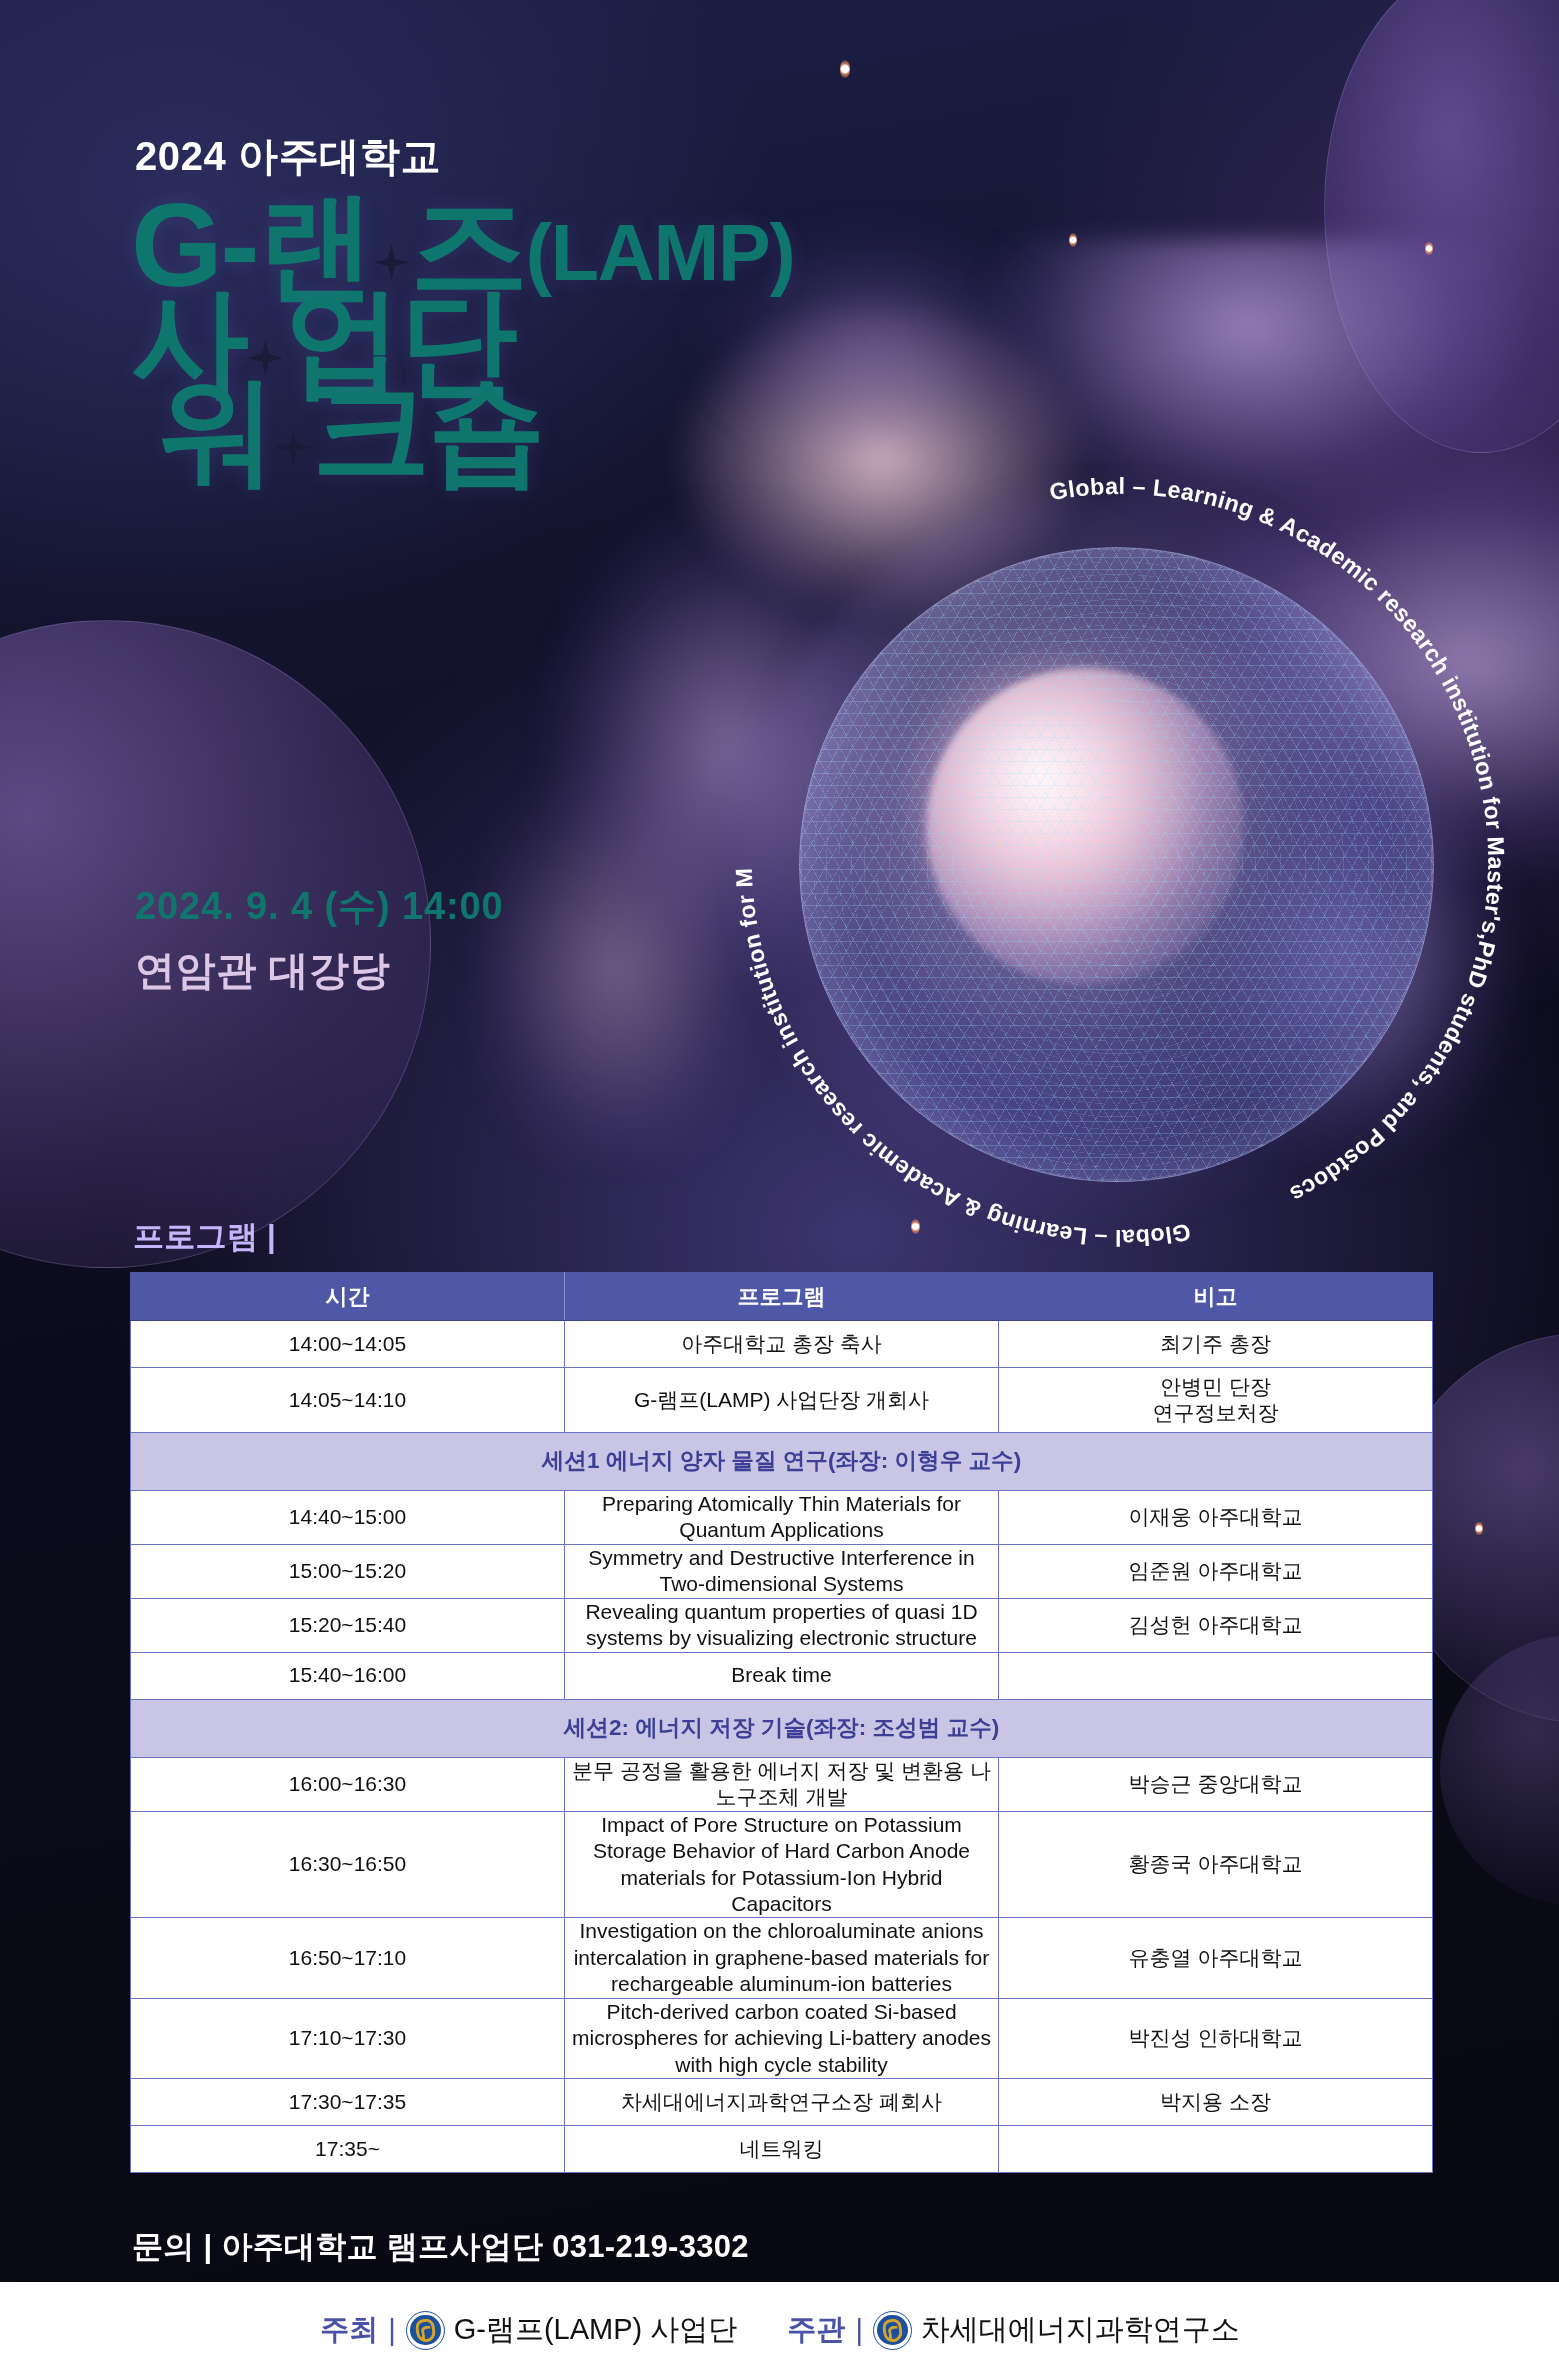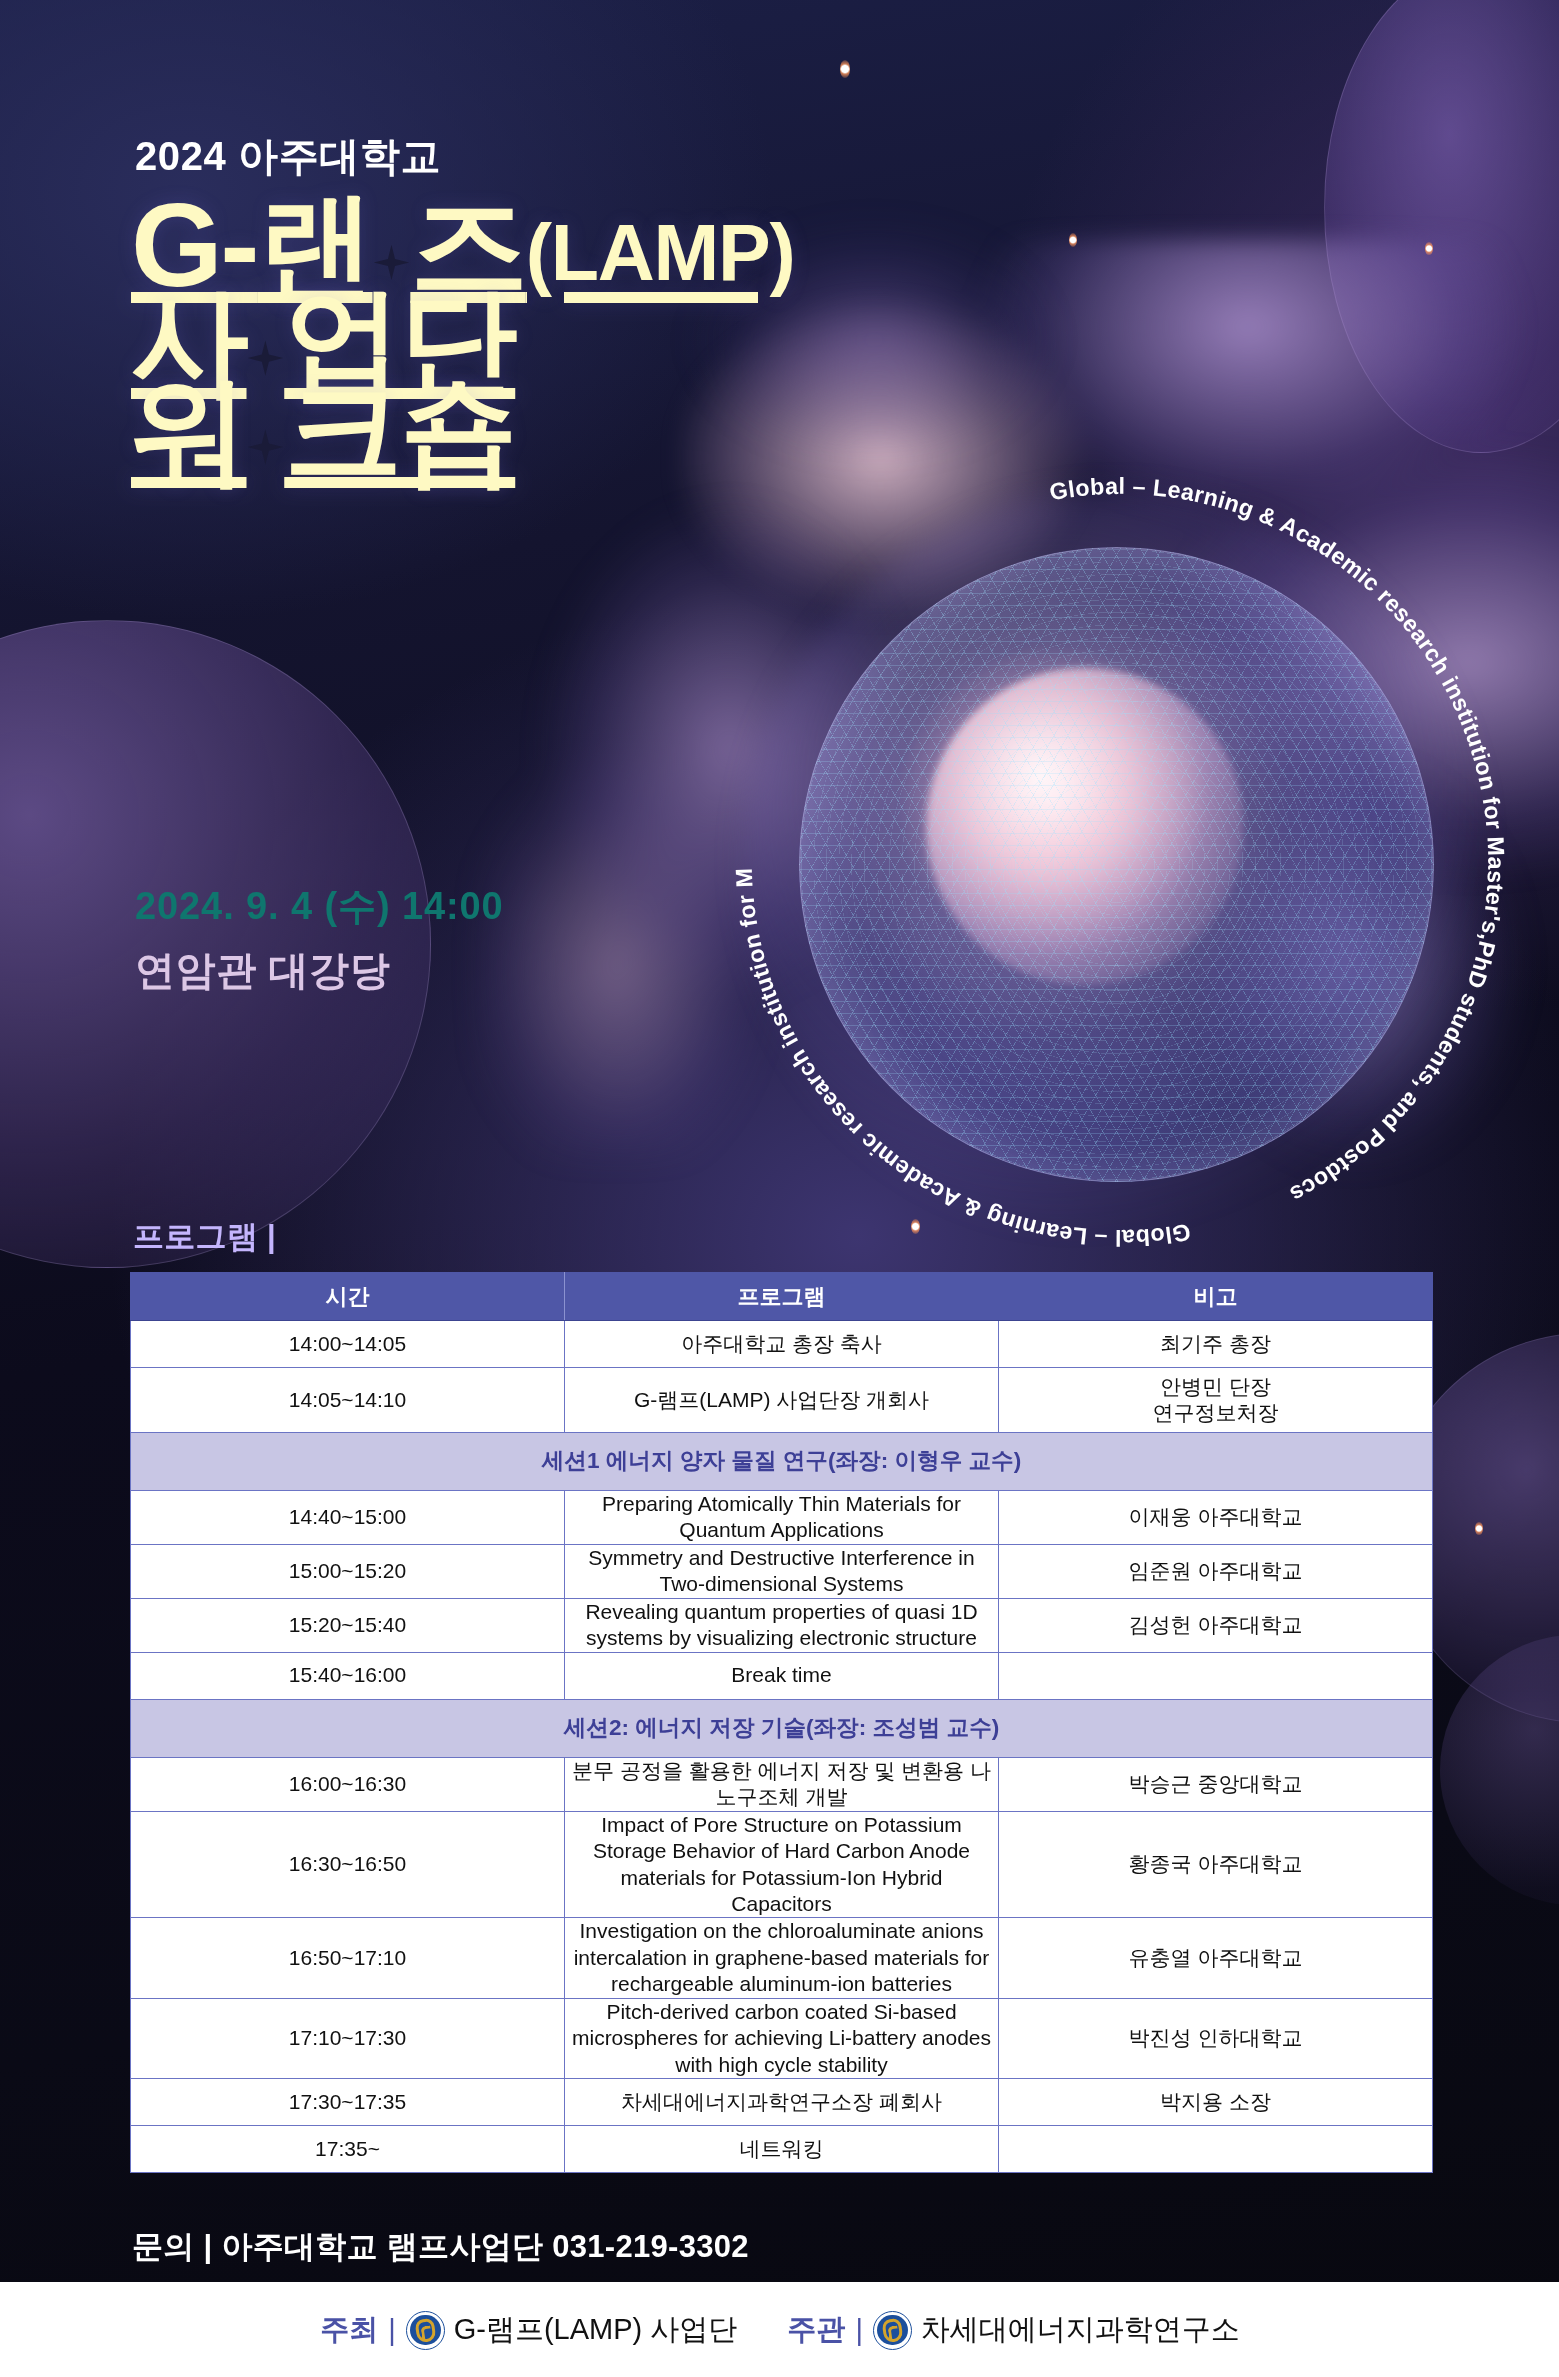--- a/index.html
+++ b/index.html
@@ -139,28 +139,27 @@
   }
 
   
   .year-line {
     position:absolute; left:135px; top:129px;
     color:#ffffff; font-size:40px; font-weight:800; letter-spacing:0.6px;
     white-space:nowrap;
   }
   .maintitle {
     position:absolute; left:131px; top:201px;
-    color:#fef9c3; font-weight:900;
+    color:#0f766e; font-weight:900;
     font-size:118px; line-height:89px; letter-spacing:-2.5px;
     text-shadow:0 0 19px rgba(120,110,220,.18);
-    text-decoration:underline;
   }
   .maintitle .l1 { display:block; }
   .maintitle .l2 { display:block; }
-  .maintitle .l3 { display:block; }
+  .maintitle .l3 { display:block;margin-left:28px; }
   .maintitle .lamp { font-size:79px; letter-spacing:-1.3px; vertical-align:6.3px; }
   .star {
     display:inline-block; width:.30em; height:.30em;
     margin:0 .01em;
     background:#1a1b38;
     vertical-align:.05em;
     clip-path:polygon(50% 0%, 60% 40%, 100% 50%, 60% 60%, 50% 100%, 40% 60%, 0% 50%, 40% 40%);
   }
 
   .datetime {

